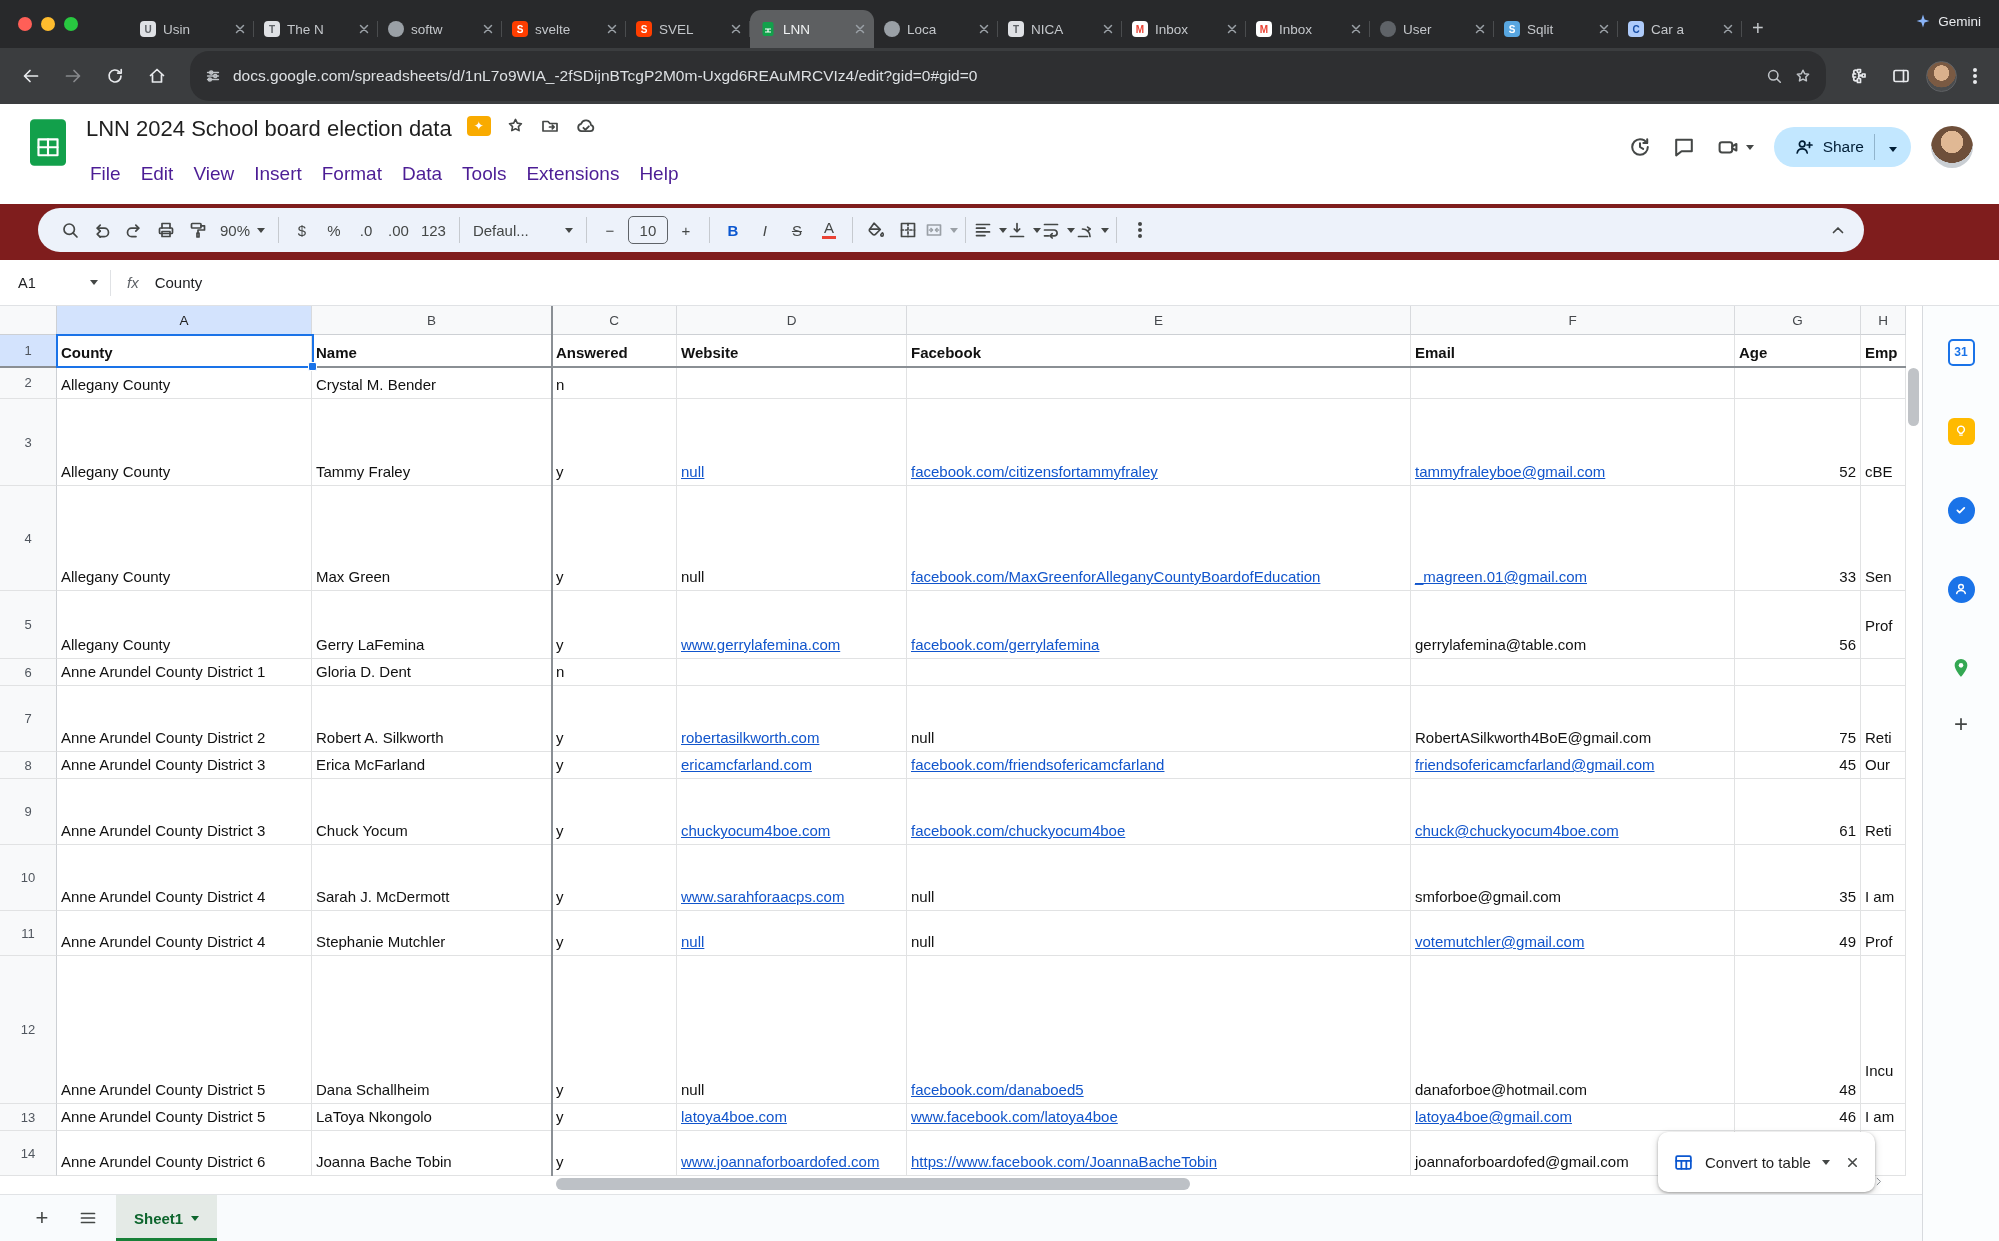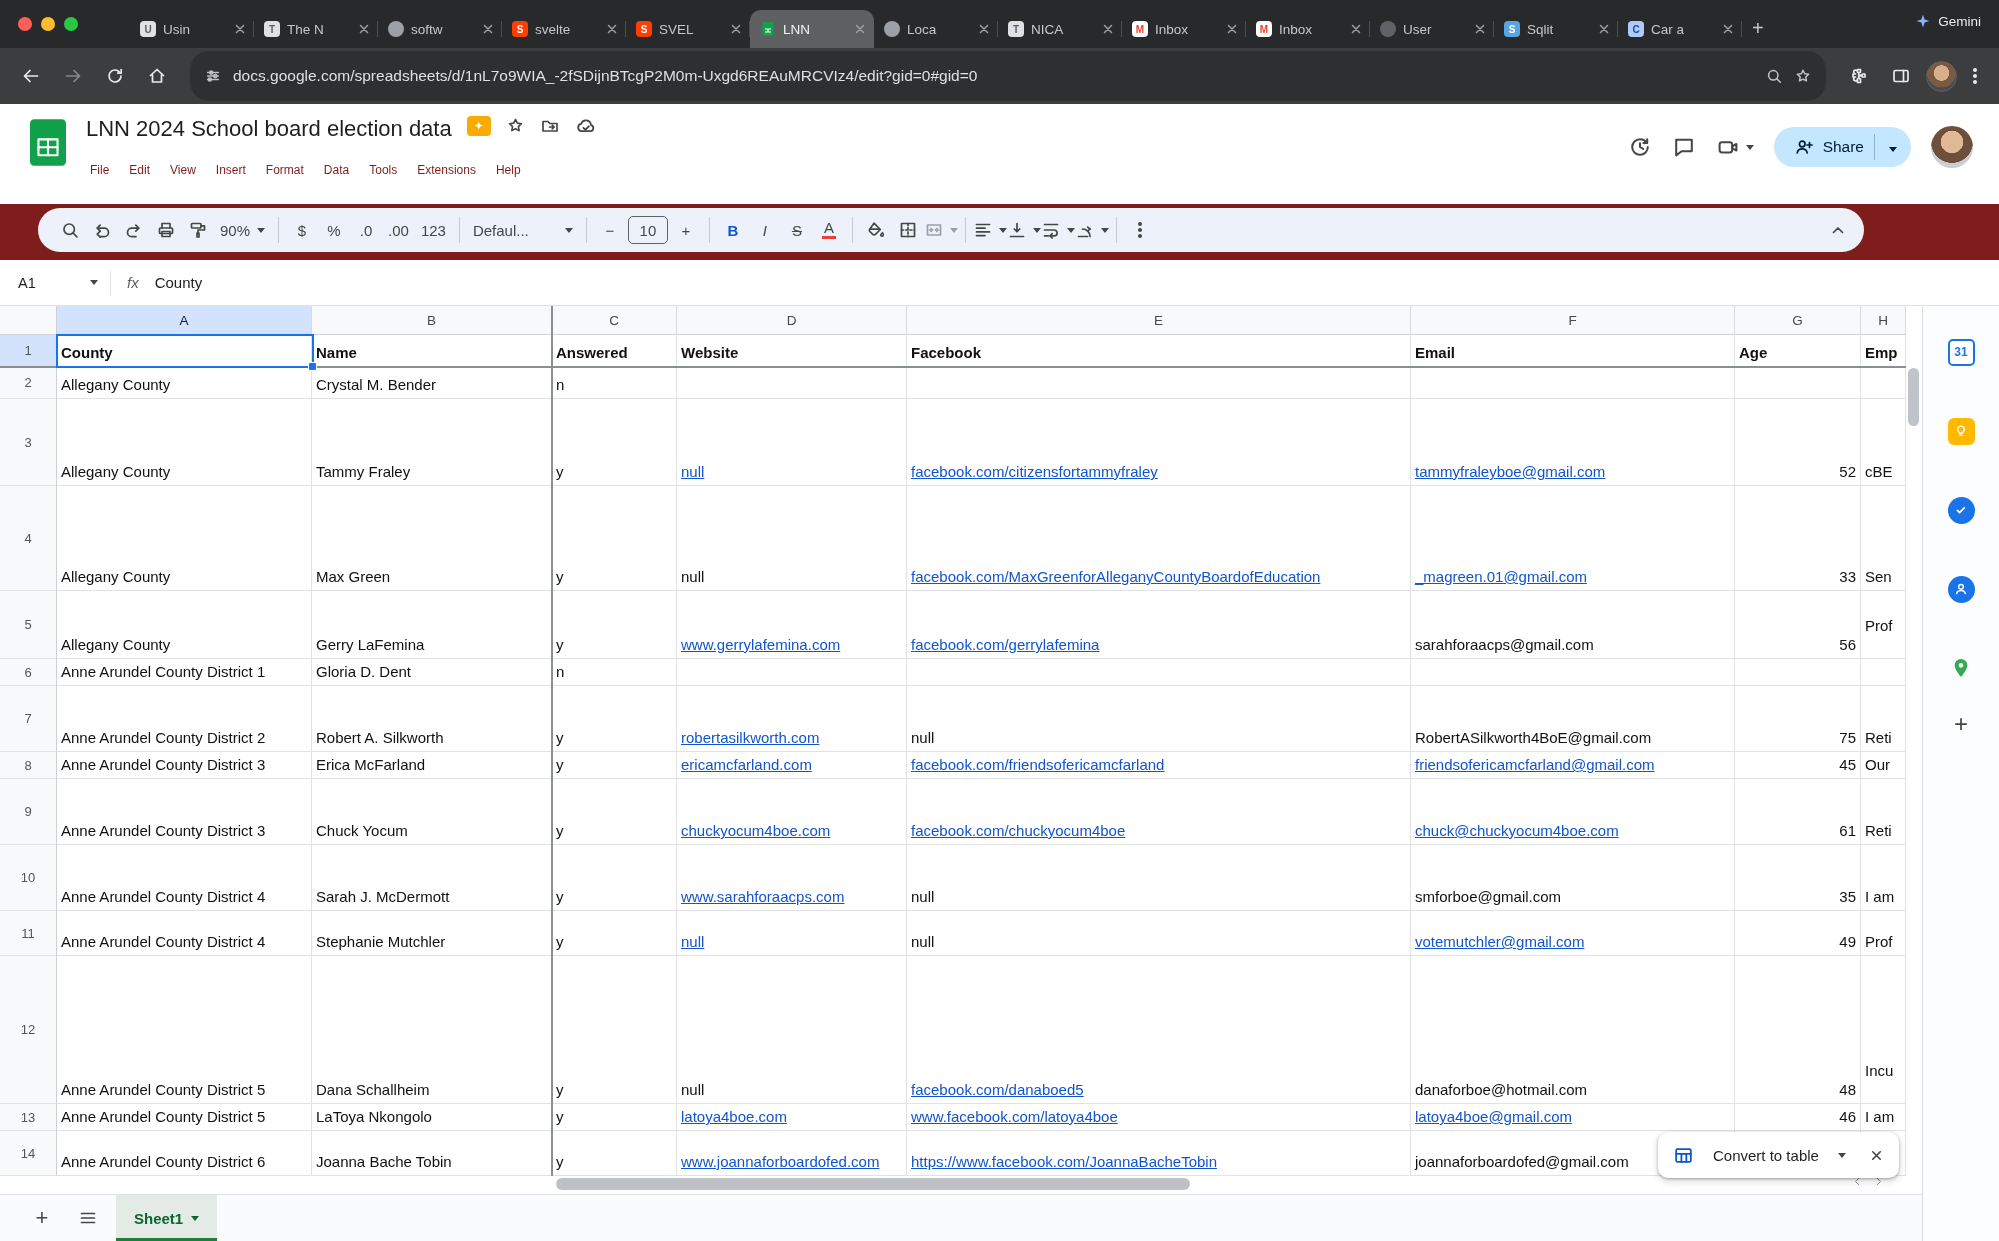--- a/index.html
+++ b/index.html
@@ -46,21 +46,21 @@
   .kebab{width:4px;height:4px;border-radius:50%;background:#e8eaed;box-shadow:0 -6px 0 #e8eaed,0 6px 0 #e8eaed;margin:0 8px}
 
   
   .sheader{height:100px;background:#fff;position:relative}
   .slogo{position:absolute;left:30px;top:15px}
   .titlerow{position:absolute;left:86px;top:12px;display:flex;align-items:flex-start;gap:15px}
   .title{font-size:22px;color:#1f1f1f}
   .badge{width:24px;height:20px;background:#f9ab00;border-radius:4px;color:#fff;display:flex;align-items:center;justify-content:center;font-size:12px}
   .t-ic{color:#444746}
   .menurow{position:absolute;left:80px;top:54px;display:flex}
-  .menu{font-size:12px;color:#7f1d1d;padding:5px 10px;border-radius:6px}
+  .menu{font-size:19px;color:#4c1d95;padding:5px 10px;border-radius:6px}
   .hdr-right{position:absolute;right:26px;top:22px;display:flex;align-items:center;gap:20px;color:#444746}
   .share{height:40px;background:#c2e7ff;border-radius:20px;display:flex;align-items:center;color:#001d35}
   .share .main{display:flex;align-items:center;gap:9px;padding:0 10px 0 20px;font-size:15.5px;font-weight:500}
   .share .sep{width:1px;height:26px;background:rgba(0,29,53,.25)}
   .share .dd{padding:0 14px}
   .avatar2{width:42px;height:42px;border-radius:50%;
     background:radial-gradient(circle at 50% 38%,#e0b894 0 33%,#6e4f3a 34% 62%,#c9ced3 63%)}
 
   
   .tbarwrap{height:56px;background:#7f1d1d;padding:4px 0 0 0}
@@ -112,22 +112,22 @@
   .hfreeze{position:absolute;left:0;top:60px;width:1906px;height:2px;background:#8a8f94;z-index:5}
   .selbox{position:absolute;left:56px;top:28px;width:258px;height:34px;border:2px solid #1a73e8;z-index:6}
   .handle{position:absolute;right:-5px;bottom:-5px;width:9px;height:9px;background:#1a73e8;border:1.5px solid #fff;border-radius:2px}
 
   .vscroll{position:absolute;left:1908px;top:62px;width:11px;height:800px;z-index:8}
   .vthumb{width:11px;height:58px;background:#c0c3c7;border-radius:6px}
   .hscroll{position:absolute;left:556px;top:872px;width:1290px;height:12px;z-index:8}
   .hthumb{width:634px;height:12px;background:#bdc1c6;border-radius:6px}
   .harrows{position:absolute;left:1852px;top:870px;display:flex;gap:10px;color:#80868b;z-index:8}
 
-  .convertpill{position:absolute;left:1658px;top:826px;height:46px;background:#fff;border-radius:10px;
-    box-shadow:0 1px 3px rgba(0,0,0,.3),0 3px 8px rgba(0,0,0,.15);display:flex;align-items:center;gap:19px;padding:0 15px;z-index:20}
+  .convertpill{position:absolute;left:1658px;top:826px;height:60px;background:#fff;border-radius:10px;
+    box-shadow:0 1px 3px rgba(0,0,0,.3),0 3px 8px rgba(0,0,0,.15);display:flex;align-items:center;gap:11px;padding:0 15px;z-index:20}
   .convertpill .clabel{font-size:15px;font-weight:500;color:#1f1f1f}
   .convertpill .cx{color:#444746;margin-left:4px}
 
   
   .bottombar{height:47px;background:#f9fbfd;border-top:1px solid #e1e3e6;display:flex;align-items:center;padding-left:24px;gap:10px;color:#444746}
   .bbtn{width:36px;height:36px;display:flex;align-items:center;justify-content:center;font-size:22px}
   .sheettab{position:relative;height:100%;display:flex;align-items:center;gap:8px;padding:0 18px;
     background:#e4eae6;font-size:15px;font-weight:700;color:#0d652d}
   .sheettab .ul{position:absolute;left:0;bottom:0;width:100%;height:3px;background:#188038}
 
@@ -624,21 +624,21 @@
       <div class="c cH">Sen</div>
     </div>
 
     <div class="row" style="height:68px">
       <div class="gut">5</div>
       <div class="c cA">Allegany County</div>
       <div class="c cB">Gerry LaFemina</div>
       <div class="c cC">y</div>
       <div class="c cD lk">www.gerrylafemina.com</div>
       <div class="c cE lk">facebook.com/gerrylafemina</div>
-      <div class="c cF">sarahforaacps@gmail.com</div>
+      <div class="c cF">gerrylafemina@table.com</div>
       <div class="c cG num">56</div>
       <div class="c cH pre">Prof
 &nbsp;</div>
     </div>
 
     <div class="row" style="height:27px">
       <div class="gut">6</div>
       <div class="c cA">Anne Arundel County District 1</div>
       <div class="c cB">Gloria D. Dent</div>
       <div class="c cC">n</div>

